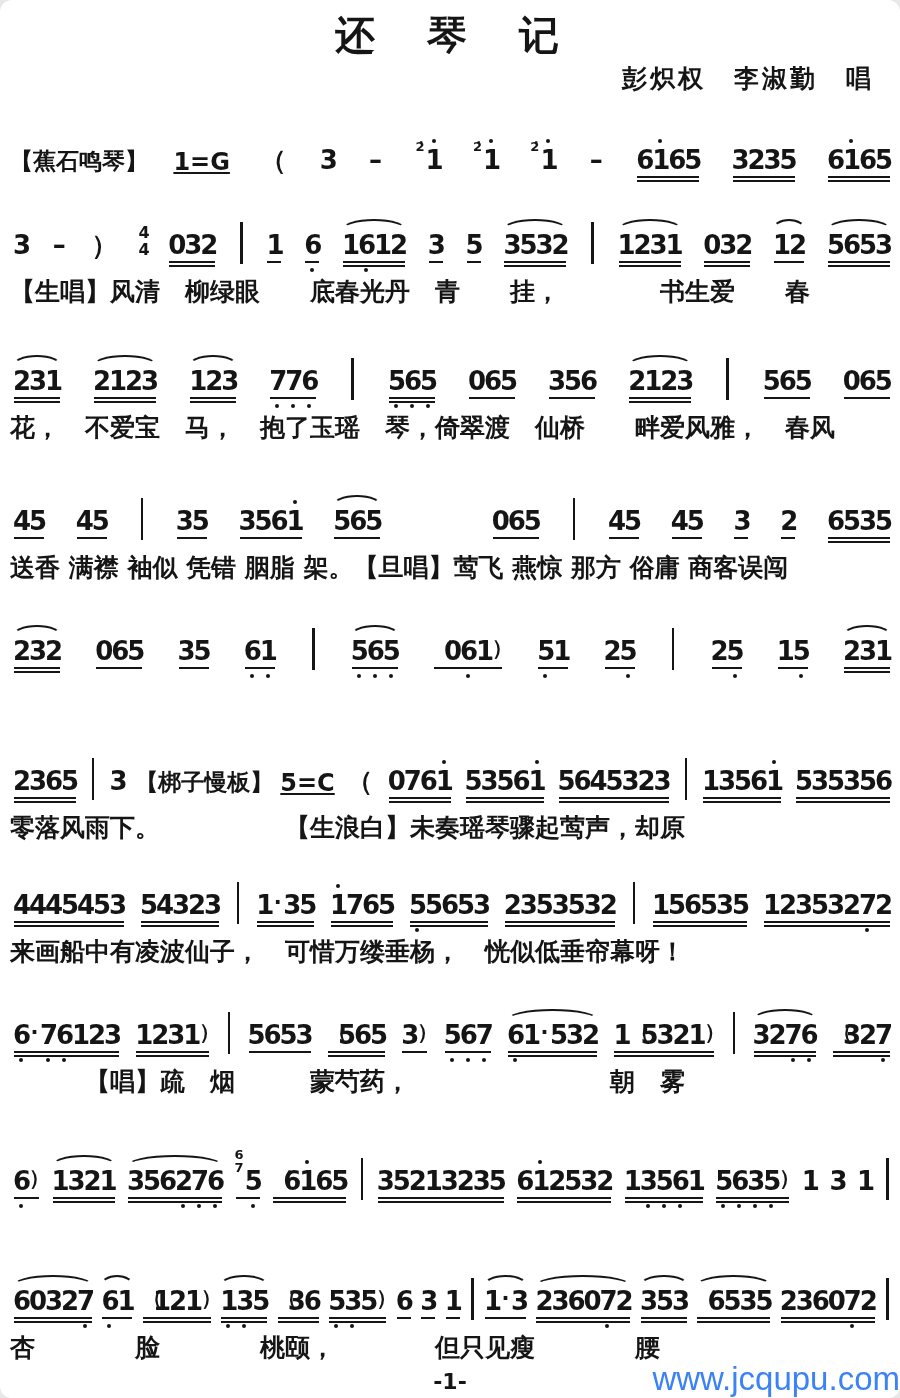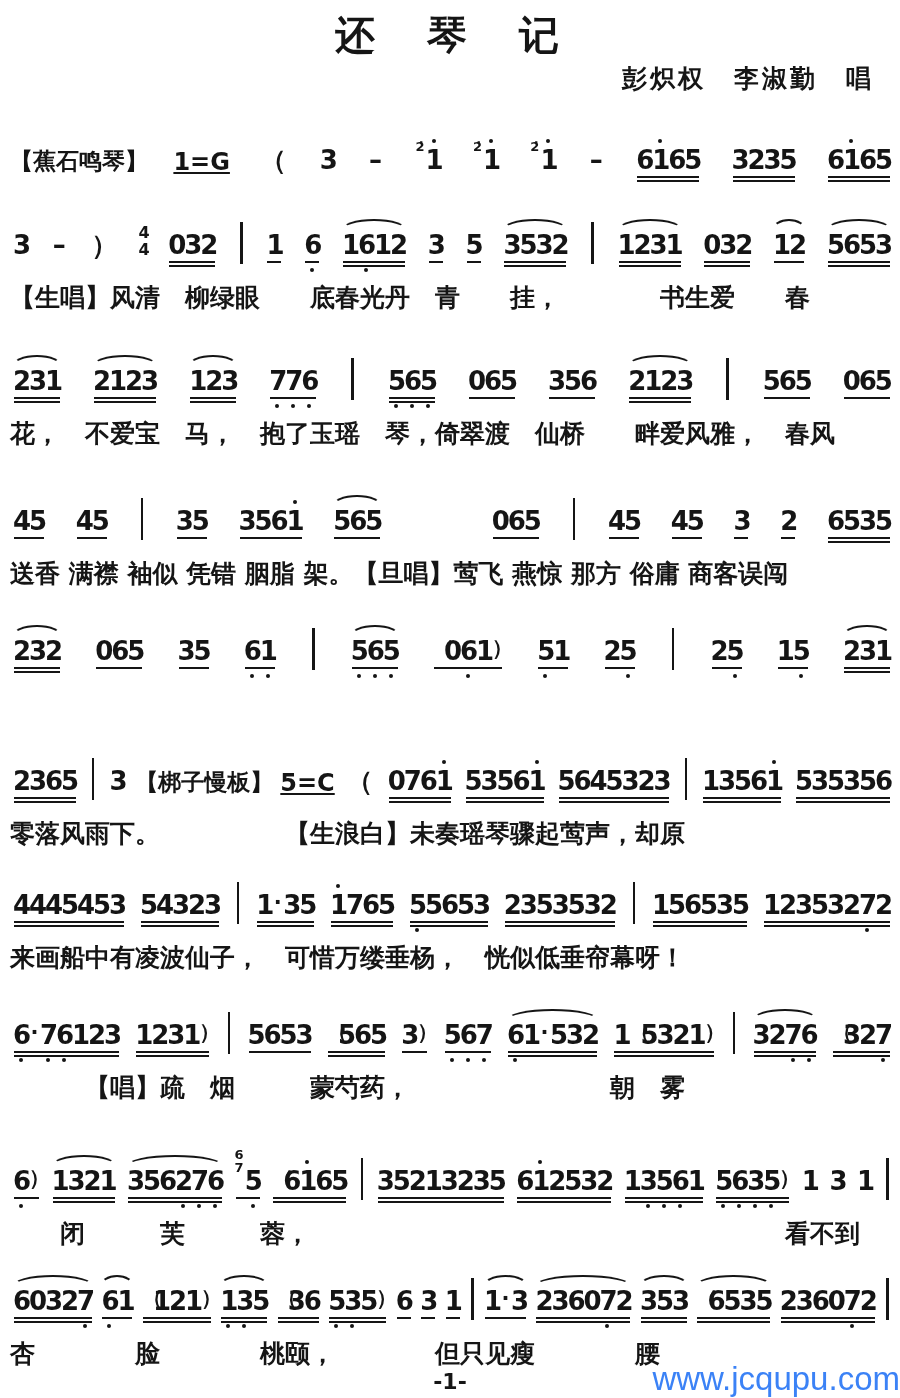--- a/index.html
+++ b/index.html
@@ -1,17 +1,17 @@
 <!DOCTYPE html>
 <html><head>
 <meta charset="utf-8">
 <style>
   html,body{margin:0;padding:0;background:#e8e8e8;}
   .page{position:relative;width:900px;height:1398px;background:#ffffff;margin:0 auto;overflow:hidden;
-        font-family:"DejaVu Sans","Liberation Sans",sans-serif;color:#151515;}
+        font-family:"DejaVu Sans","Liberation Sans",sans-serif;color:#151515;border-radius:12px;}
   .title{position:absolute;top:8px;left:0;width:100%;text-align:center;
          font-size:40px;font-weight:bold;letter-spacing:6px;white-space:pre;}
   .singers{position:absolute;top:62px;right:26px;font-size:25px;font-weight:600;
            letter-spacing:3px;white-space:pre;}
   .mline{position:absolute;left:10px;right:6px;}
   .nrow{display:flex;align-items:flex-end;justify-content:space-between;padding-top:16px;}
   .tok{position:relative;display:inline-flex;align-items:flex-end;margin:0 3px;padding-bottom:13px;}
   .chars{display:flex;position:relative;}
   .ch{position:relative;width:16px;text-align:center;font-weight:bold;font-size:26px;line-height:1;}
   .ch.nw{width:11px;font-size:21px;}
@@ -22,21 +22,21 @@
   .slur{position:absolute;left:-1px;right:-1px;top:-13px;height:18px;
         border:2.5px solid transparent;border-top-color:#151515;border-radius:50%;}
   .bar{width:2.5px;background:#151515;height:42px;margin:0 5px 7px;align-self:flex-end;}
   .tx{font-weight:bold;font-size:26px;margin:0 5px;padding-bottom:13px;line-height:1;}
   .lbl{font-weight:bold;font-size:23px;padding-bottom:12px;white-space:nowrap;line-height:1.1;}
   .key{font-weight:bold;font-size:24px;padding-bottom:12px;line-height:1;text-decoration:underline;}
   .met{display:inline-flex;flex-direction:column;align-items:center;font-weight:bold;
        font-size:16px;line-height:1.02;padding-bottom:13px;}
   .grace{display:inline-flex;flex-direction:column;align-items:center;font-size:13px;
          font-weight:bold;line-height:1;margin:0 1px 20px 0;}
-  .lyr{font-size:25px;font-weight:700;white-space:pre;margin-top:12px;line-height:1.2;}
+  .lyr{font-size:25px;font-weight:700;white-space:pre;margin-top:6px;line-height:1.2;}
   .pageno{position:absolute;bottom:4px;left:0;width:100%;text-align:center;font-size:22px;font-weight:600;}
   .wm{position:absolute;bottom:0px;right:0px;font-size:33px;color:#3b82f6;
       font-family:"Liberation Sans",sans-serif;}
 </style>
 </head>
 <body>
 
 <div class="page">
   <div class="title">还　琴　记</div>
   <div class="singers">彭炽权　李淑勤　唱</div>
@@ -913,21 +913,20 @@
               <span class="ch">3</span>
             </span>
           </span>
           <span class="tok">
             <span class="chars">
               <span class="ch">1</span>
             </span>
           </span>
           <span class="bar"></span>
         </div>
-        <div class="lyr">　　闭　　　芙　　　蓉，　　　　　　　　　　　　　　　　　　　看不到</div>
       </div>
       <div class="mline" style="top: 1262px;">
         <div class="nrow">
           <span class="tok">
             <span class="chars">
               <span class="ch">6</span>
               <span class="ch">0</span>
               <span class="ch">3</span>
               <span class="ch">2</span>
               <span class="ch">7<i class="db"></i></span>

